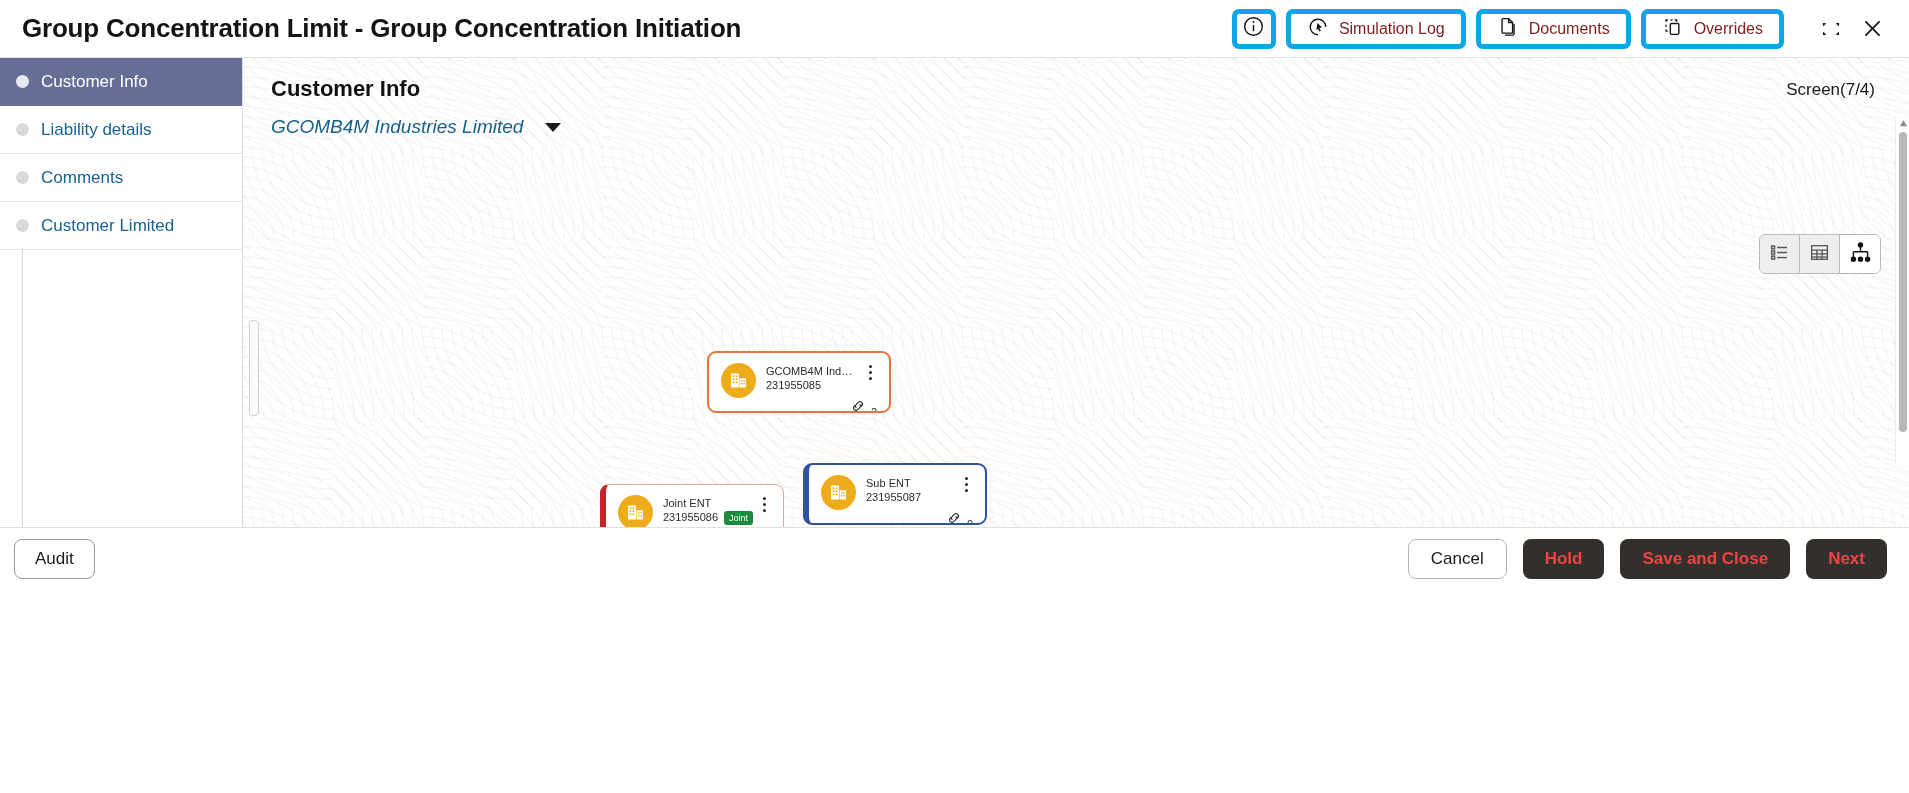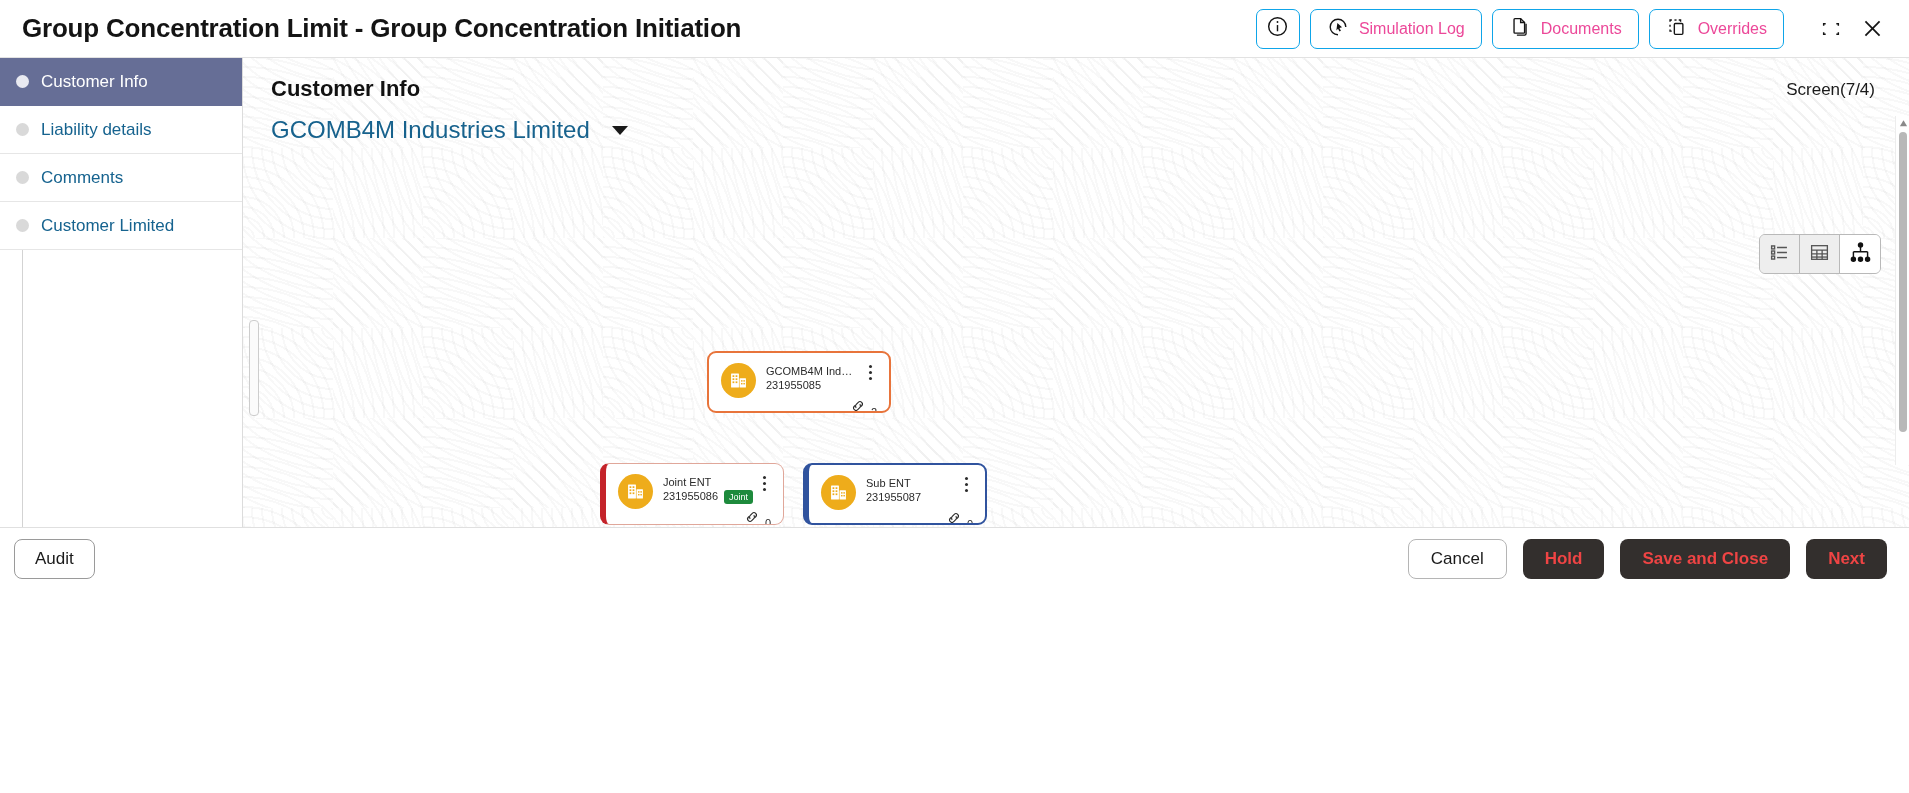--- a/index.html
+++ b/index.html
@@ -53,29 +53,29 @@
     white-space: nowrap;
   }
   .titlebar-actions {
     margin-left: auto;
     display: flex;
     align-items: center;
     gap: 10px;
   }
   .tb-btn {
     height: 40px;
-    border: 1px solid #0ea5e9;
+    border: 5px solid #0ea5e9;
     border-radius: 7px;
     background: #ffffff;
     display: flex;
     align-items: center;
     gap: 10px;
     padding: 0 16px;
     font-size: 16px;
-    color: #ec4899;
+    color: #7f1d1d;
     cursor: pointer;
     white-space: nowrap;
   }
   .tb-btn.icon-only { width: 44px; padding: 0; justify-content: center; }
   .win-ctrls {
     display: flex;
     align-items: center;
     gap: 18px;
     margin-left: 26px;
     margin-right: 8px;
@@ -158,22 +158,23 @@
   }
   .cust-select {
     margin-top: 14px;
     display: inline-flex;
     align-items: center;
     gap: 22px;
     pointer-events: auto;
     cursor: pointer;
   }
   .cust-select .label {
-    font-size: 24px;
+    font-size: 19px;
     color: #17628d;
+    font-style: italic;
   }
   .caret {
     width: 0; height: 0;
     border-left: 8px solid transparent;
     border-right: 8px solid transparent;
     border-top: 9px solid #1a1a1a;
   }
 
   
   .view-toggle {
@@ -223,21 +224,21 @@
     flex-direction: column;
     padding: 10px 12px 8px 12px;
     overflow: hidden;
   }
   .node-parent {
     left: 464px; top: 293px;
     width: 184px; height: 62px;
     border: 2px solid #e8743b;
   }
   .node-joint {
-    left: 357px; top: 405px;
+    left: 357px; top: 426px;
     width: 184px; height: 62px;
     border: 1px solid #e0a79a;
     border-left: 6px solid #c4232a;
   }
   .node-sub {
     left: 560px; top: 405px;
     width: 184px; height: 62px;
     border: 2px solid #30539e;
     border-left: 6px solid #30539e;
   }

